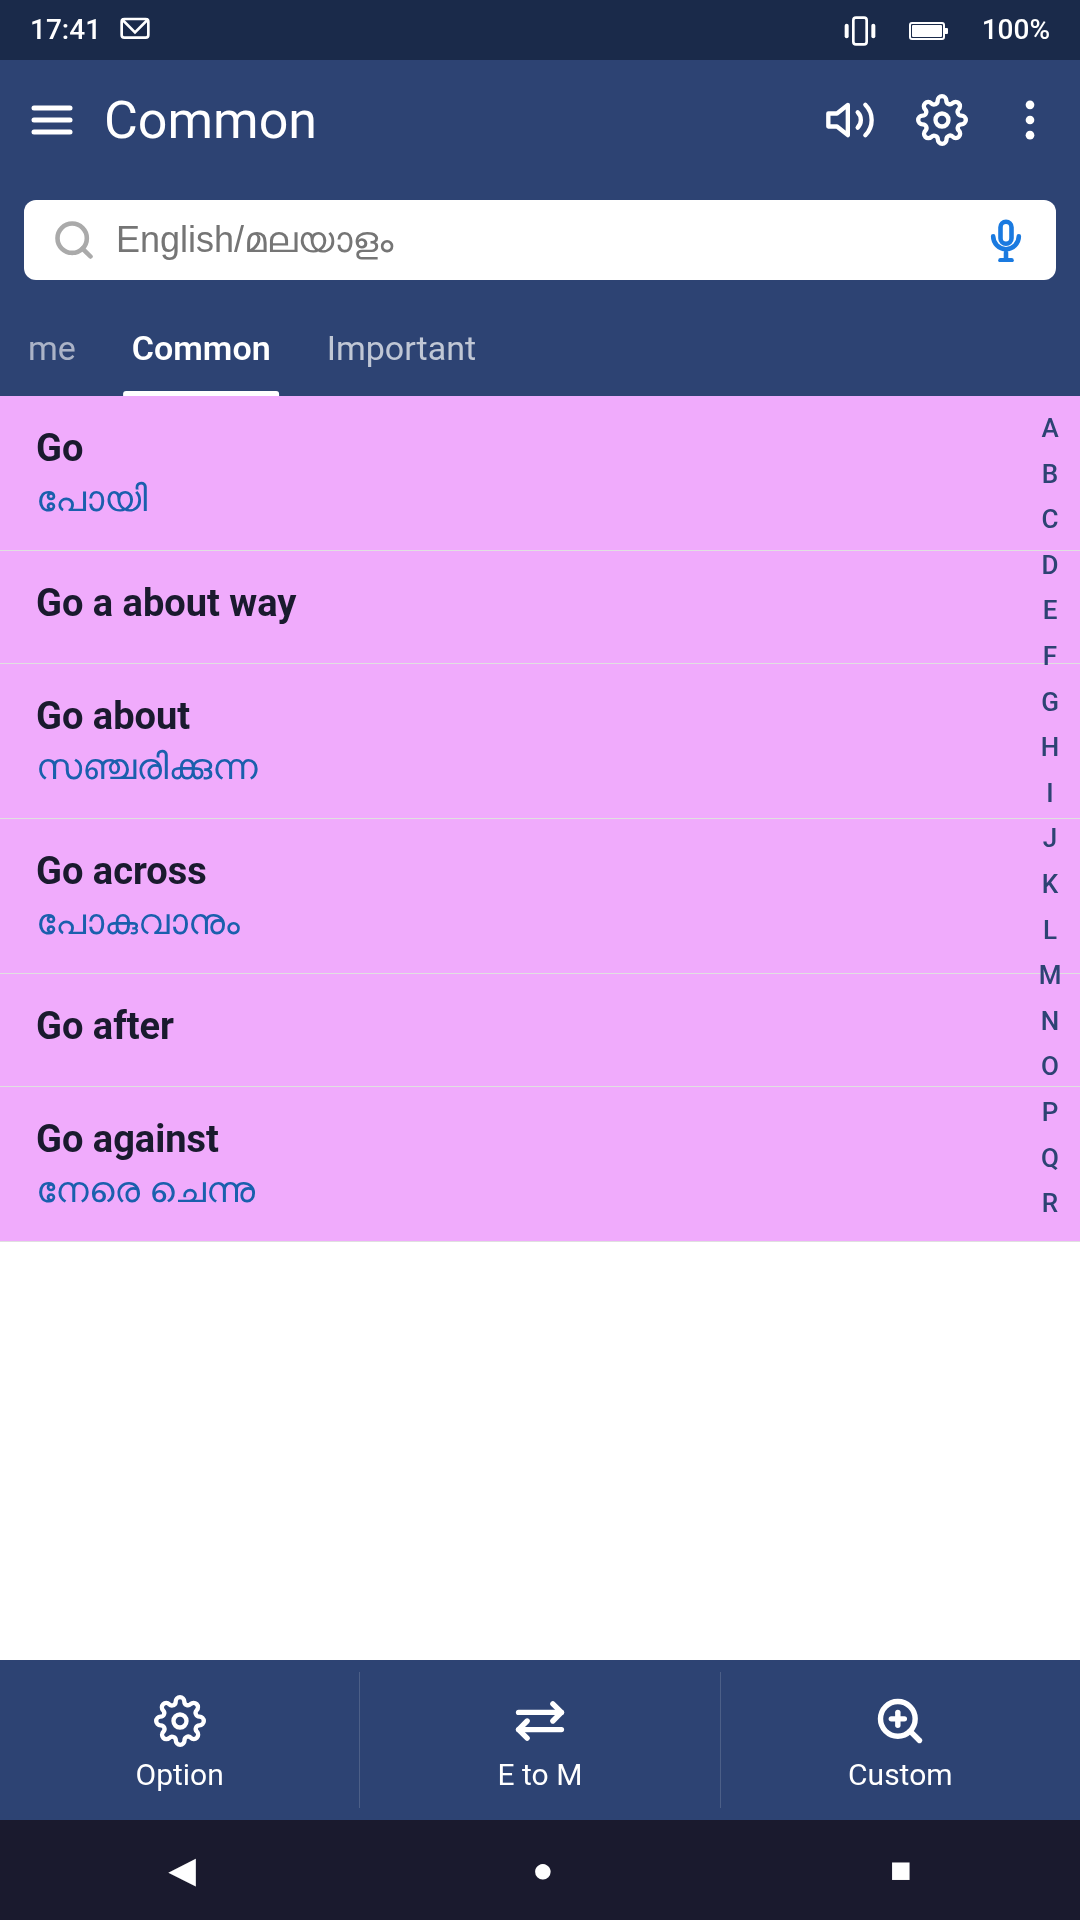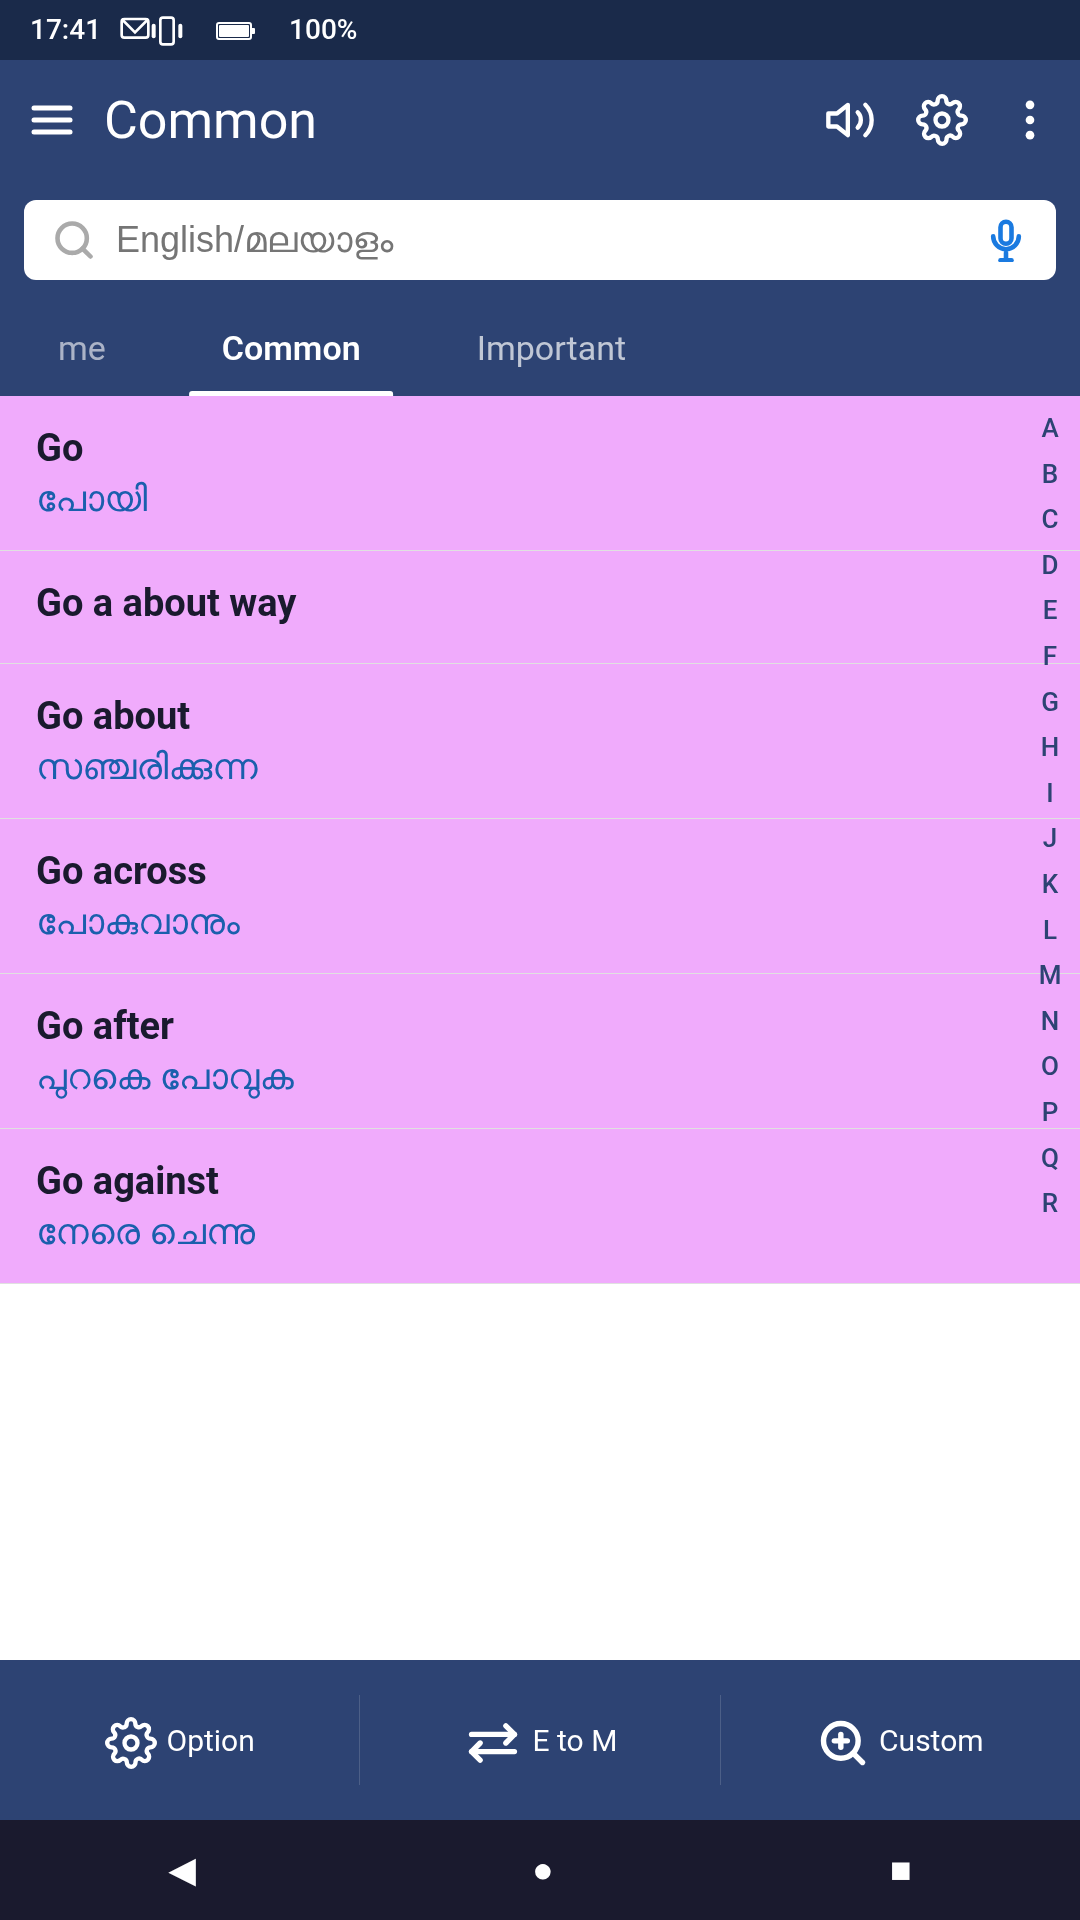--- a/index.html
+++ b/index.html
@@ -14,21 +14,21 @@
       position: relative;
     }
 
     
     .status-bar {
       background: #1a2a4a;
       color: #fff;
       height: 60px;
       display: flex;
       align-items: center;
-      justify-content: flex-start;
+      justify-content: space-between;
       padding: 0 30px;
       font-size: 28px;
       font-weight: 500;
     }
     .status-left { display: flex; align-items: center; gap: 18px; }
     .status-right { display: flex; align-items: center; gap: 33px; }
 
     
     .app-bar {
       background: #2d4373;
@@ -87,21 +87,21 @@
     
     .tabs-bar {
       background: #2d4373;
       display: flex;
       border-bottom: none;
       overflow: hidden;
     }
     .tab-item {
       color: rgba(255,255,255,0.7);
       font-size: 34px;
-      padding: 28px 58px;
+      padding: 28px 28px;
       cursor: pointer;
       white-space: nowrap;
       position: relative;
     }
     .tab-item.active {
       color: #fff;
       font-weight: 600;
     }
     .tab-item.active::after {
       content: '';
@@ -177,21 +177,21 @@
       left: 0;
       width: 1080px;
       background: #2d4373;
       height: 160px;
       display: flex;
       align-items: center;
     }
     .nav-item {
       flex: 1;
       display: flex;
-      flex-direction: row;
+      flex-direction: column;
       align-items: center;
       justify-content: center;
       gap: 10px;
       cursor: pointer;
       padding: 16px 0;
       border-right: 1px solid rgba(255,255,255,0.15);
       color: #fff;
     }
     .nav-item:last-child { border-right: none; }
     .nav-icon {
@@ -330,21 +330,20 @@
     <div class="word-item">
       <div class="word-english">Go about</div>
       <div class="word-malayalam">സഞ്ചരിക്കുന്ന</div>
     </div>
     <div class="word-item">
       <div class="word-english">Go across</div>
       <div class="word-malayalam">പോകുവാനും</div>
     </div>
     <div class="word-item">
       <div class="word-english">Go after</div>
-      <div class="word-malayalam">പുറകെ പോവുക</div>
     </div>
     <div class="word-item">
       <div class="word-english">Go against</div>
       <div class="word-malayalam">നേരെ ചെന്നു</div>
     </div>
   </div>
 
   <div class="alpha-index">
     <span class="alpha-letter">A</span>
     <span class="alpha-letter">B</span>

